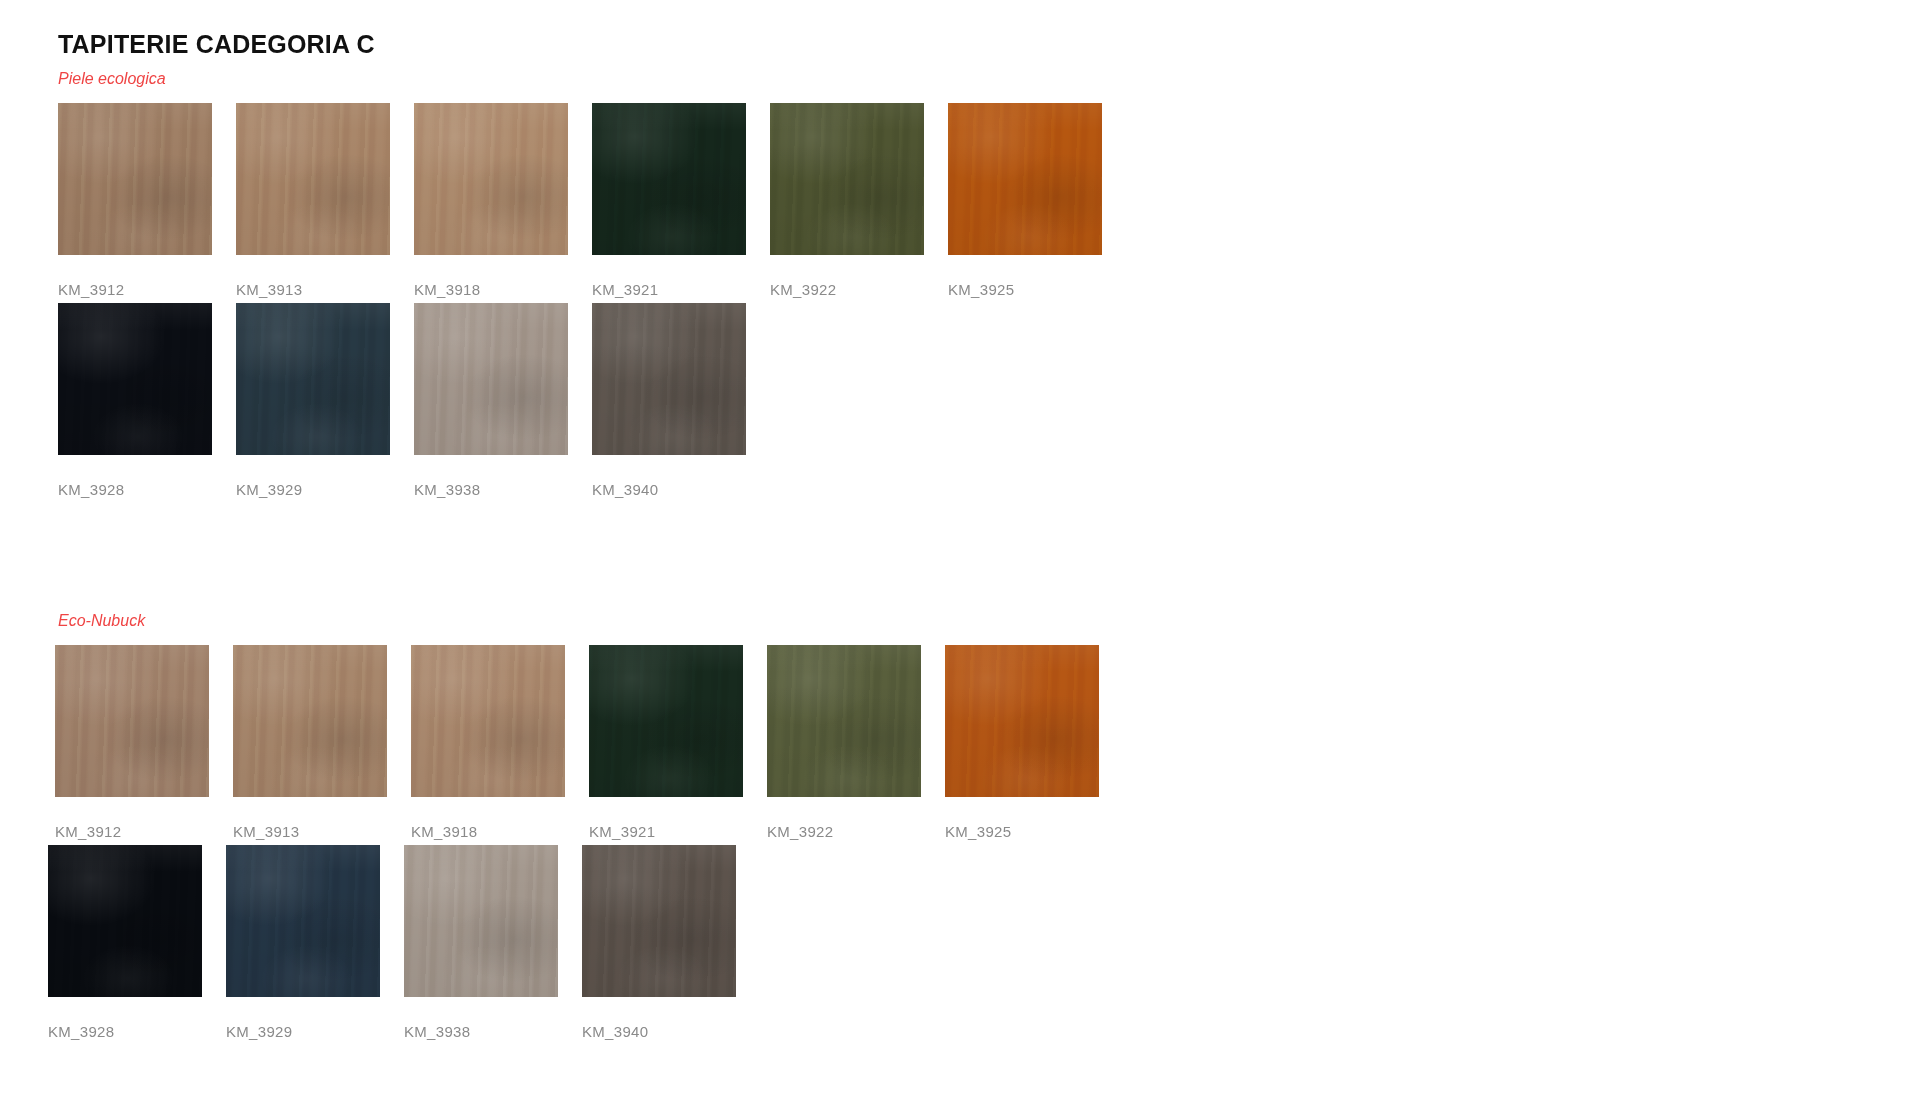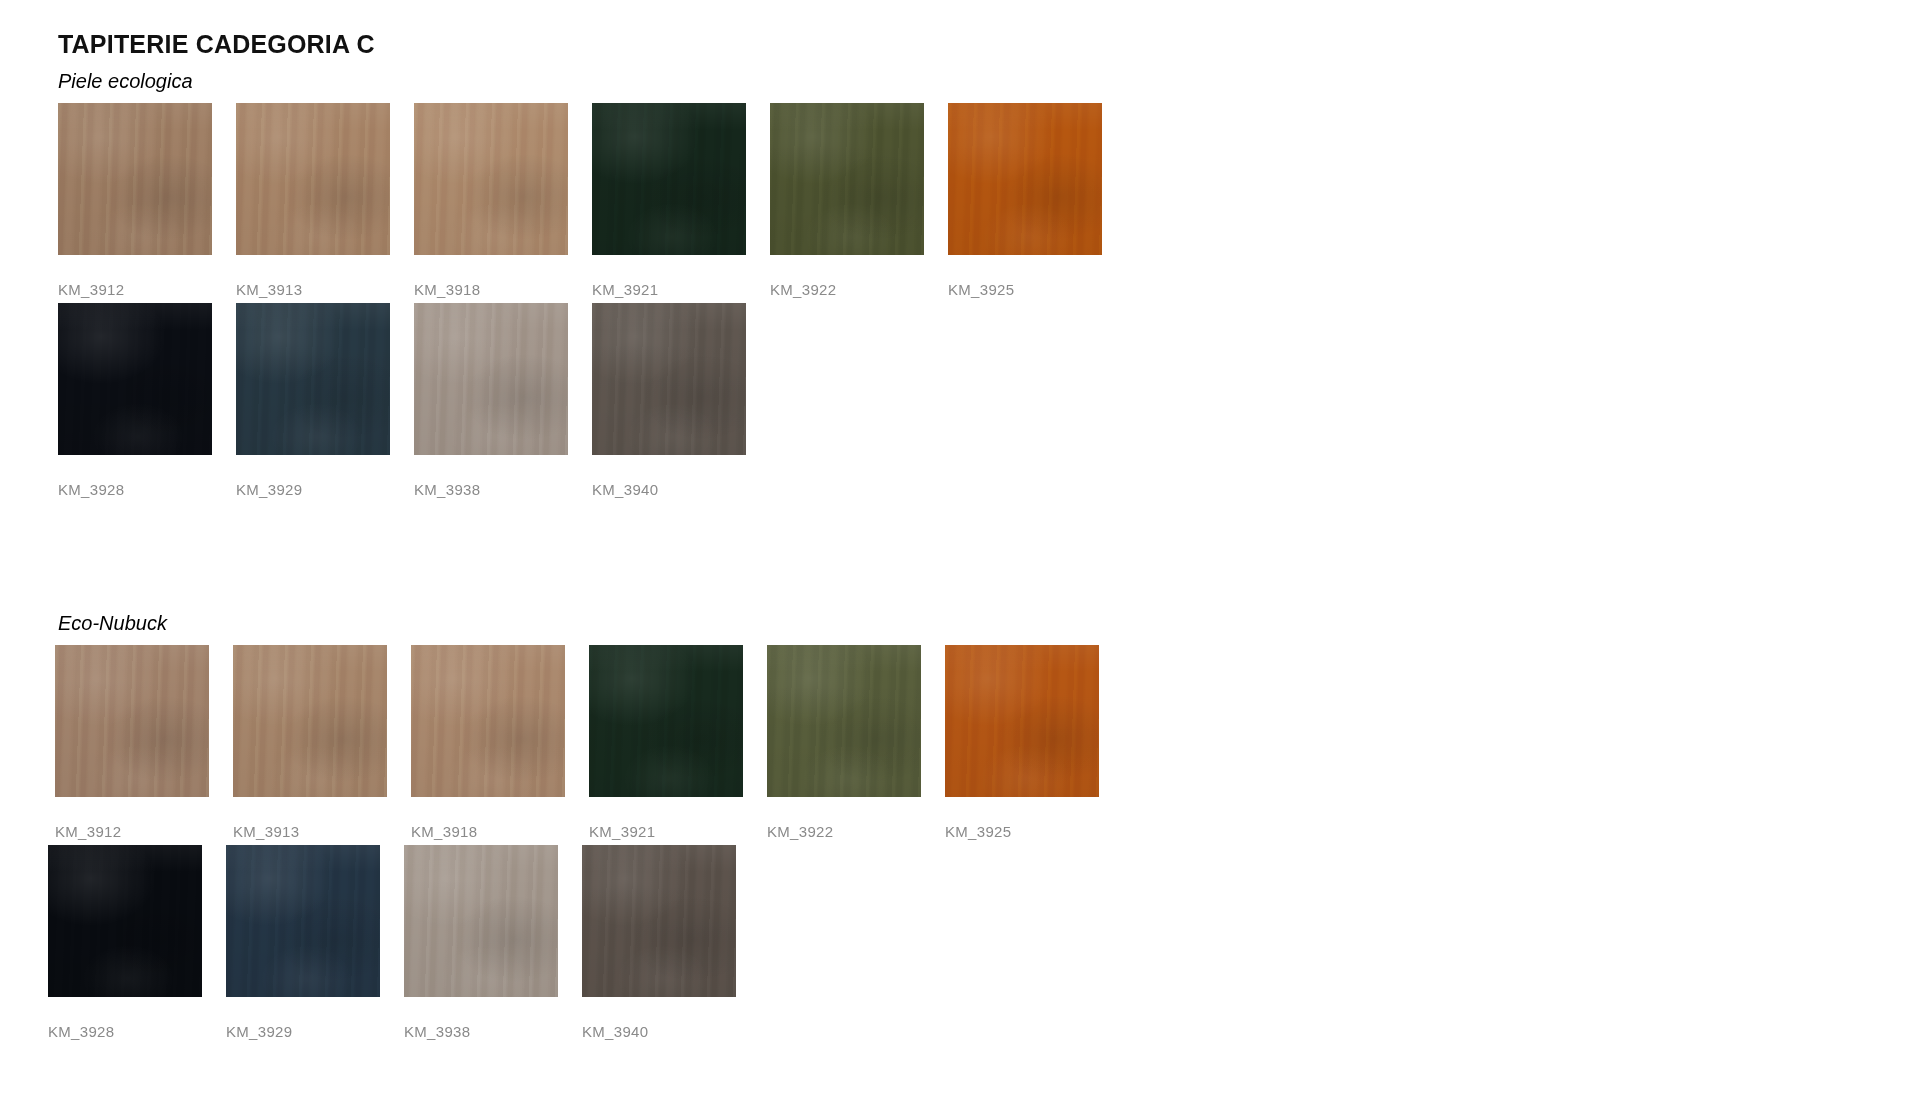--- a/index.html
+++ b/index.html
@@ -40,24 +40,24 @@
     left: 0;
     width: 1908px;
   }
   .section-eco      { top: 70px; }
   .section-nubuck   { top: 612px; }
 
   .section-title {
     position: absolute;
     left: 58px;
     top: 0;
-    font-size: 20px;
+    font-size: 16px;
     font-style: italic;
     font-weight: 400;
-    color: #000000;
+    color: #ef4444;
     white-space: nowrap;
   }
 
   .swatch-rows {
     position: absolute;
     left: 0;
     top: 33px;
     width: 1908px;
   }
 

